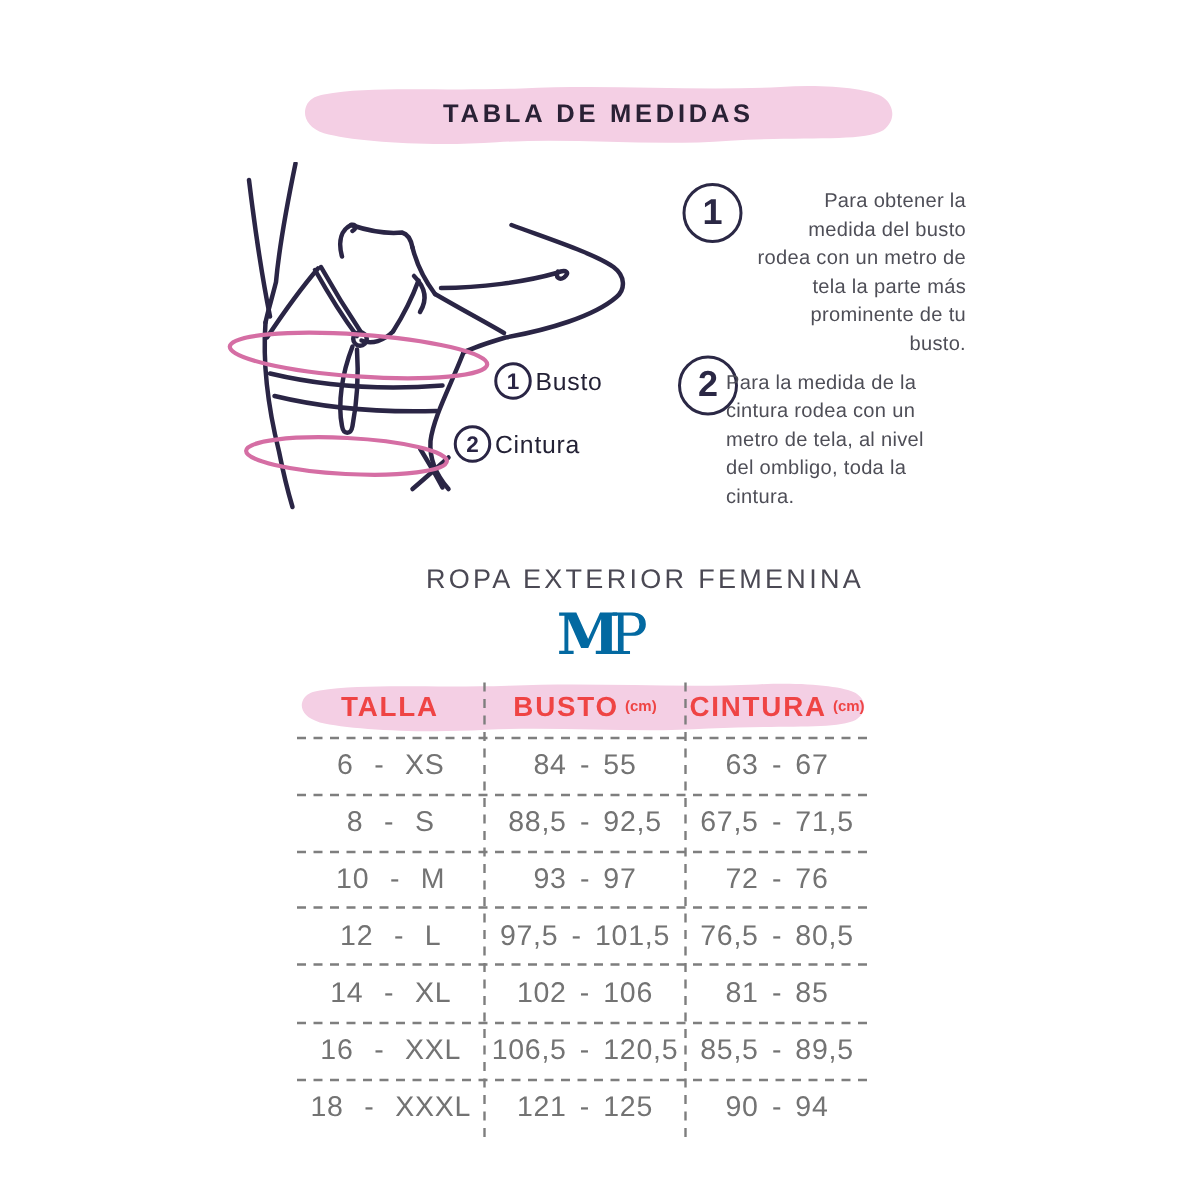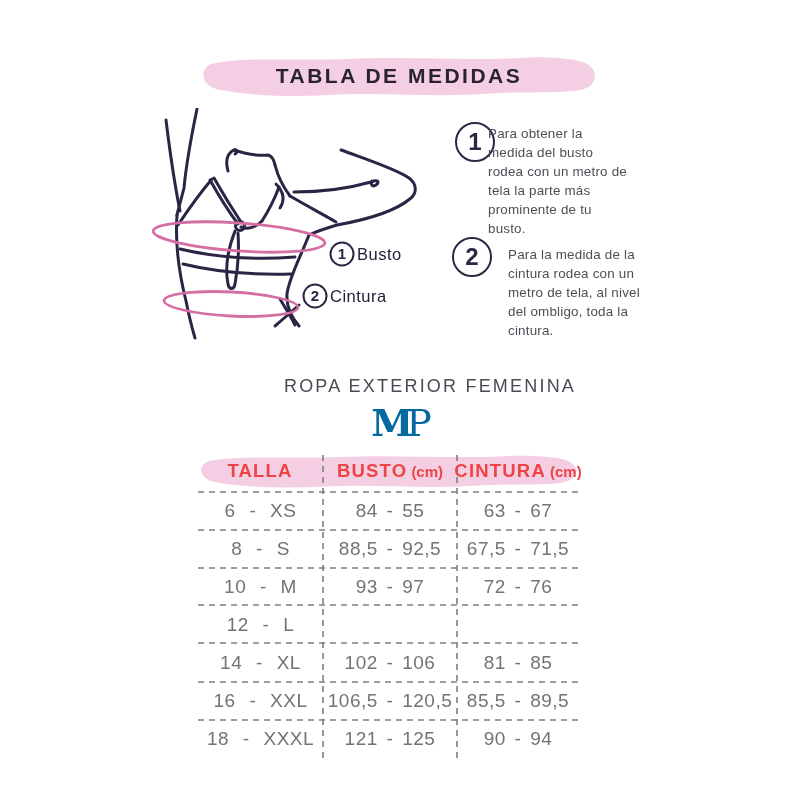--- a/index.html
+++ b/index.html
@@ -4,21 +4,21 @@
 <style>
   * { margin:0; padding:0; box-sizing:border-box; }
   html,body { width:800px; height:800px; background:#ffffff; overflow:hidden;
               font-family:"Liberation Sans", sans-serif; }
   .abs { position:absolute; }
 
   
   .title-wrap { left:200px; top:54px; width:398px; height:44px; }
   .title-wrap svg { position:absolute; inset:0; }
   .title-text { position:absolute; inset:0; display:flex; align-items:center; justify-content:center;
-                font-size:21px; font-weight:bold; letter-spacing:2.5px; color:#2a2135; }
+                font-size:17px; font-weight:bold; letter-spacing:2.5px; color:#2a2135; }
 
   
   .illus { left:128px; top:108px; }
 
   
   .num-circle { width:40px; height:40px; border:2.5px solid #2b2845; border-radius:50%;
                 display:flex; align-items:center; justify-content:center;
                 font-size:24px; font-weight:bold; color:#2b2845; background:#fff; }
   .instr-text { width:140px; font-size:13.4px; line-height:19px; color:#4e4e57; letter-spacing:0.2px; }
 
@@ -29,21 +29,21 @@
            font-family:"DejaVu Serif", serif; color:#0369a1; font-size:38px; letter-spacing:-3px; }
   .brand .m { font-weight:600; }
   .brand .p { font-weight:400; margin-left:-4px; }
 
   
   .table { left:198px; top:453px; width:381px; height:306px; }
   .table .blob { position:absolute; left:0; top:0; width:381px; height:36px; }
   .hcell { position:absolute; top:0; height:36px; display:flex; align-items:center; justify-content:center;
            white-space:nowrap; transform:translateX(-50%);
            font-weight:bold; color:#ef4444; font-size:18.5px; letter-spacing:1.2px; }
-  .hcell .unit { font-size:15px; font-weight:bold; margin-left:4px; letter-spacing:0; }
+  .hcell .unit { font-size:10px; font-weight:bold; margin-left:4px; letter-spacing:0; }
   .gridlines { position:absolute; left:0; top:0; }
   .rows { position:absolute; left:0; top:39px; width:381px; }
   .trow { display:flex; height:38px; }
   .trow span { display:flex; align-items:center; justify-content:center;
                font-size:19px; color:#737373; letter-spacing:0.5px; }
   .c1 { width:125px; word-spacing:8px; }
   .c2 { width:134px; word-spacing:3px; }
   .c3 { width:122px; word-spacing:3px; }
 </style>
 </head>
@@ -91,24 +91,24 @@
     <circle cx="214" cy="146" r="11.5" fill="#ffffff" stroke="#2a2545" stroke-width="2"></circle>
     <text x="214" y="151" text-anchor="middle" font-size="15" font-weight="bold" fill="#2a2545">1</text>
     <text x="229" y="152" font-size="16.5" fill="#232135" letter-spacing="0.5">Busto</text>
     <circle cx="187" cy="188" r="11.5" fill="#ffffff" stroke="#2a2545" stroke-width="2"></circle>
     <text x="187" y="193" text-anchor="middle" font-size="15" font-weight="bold" fill="#2a2545">2</text>
     <text x="202" y="194" font-size="16.5" fill="#232135" letter-spacing="0.5">Cintura</text>
   </g>
 </svg>
 
 <div class="abs num-circle" style="left:455px; top:122px;">1</div>
-<div class="abs instr-text" style="left:488px; top:124px;">Para obtener la medida del busto rodea con un metro de tela la parte más prominente de tu busto.</div>
+<div class="abs instr-text" style="left:504px; top:124px;text-align:right;">Para obtener la medida del busto rodea con un metro de tela la parte más prominente de tu busto.</div>
 
 <div class="abs num-circle" style="left:452px; top:237px;">2</div>
-<div class="abs instr-text" style="left:508px; top:245px;">Para la medida de la cintura rodea con un metro de tela, al nivel del ombligo, toda la cintura.</div>
+<div class="abs instr-text" style="left:484px; top:245px;">Para la medida de la cintura rodea con un metro de tela, al nivel del ombligo, toda la cintura.</div>
 
 <div class="abs section-title">ROPA EXTERIOR FEMENINA</div>
 <div class="abs brand">
   <span class="m">M</span><span class="p">P</span>
 </div>
 
 <div class="abs table">
   <svg class="blob" viewBox="0 0 400 44" preserveAspectRatio="none">
     <path fill="#f4cfe4" d="M16,9 C48,3 92,7 148,5 C210,2 262,7 322,4 C352,2 382,5 391,11 C399,17 399,27 391,33 C377,41 340,37 288,40 C236,44 186,38 132,41 C88,44 38,41 16,35 C4,31 1,22 5,15 C8,11 11,10 16,9 Z"></path>
   </svg>
@@ -150,20 +150,22 @@
       <span class="c2">88,5 - 92,5</span>
       <span class="c3">67,5 - 71,5</span>
     </div>
     <div class="trow">
       <span class="c1">10 - M</span>
       <span class="c2">93 - 97</span>
       <span class="c3">72 - 76</span>
     </div>
     <div class="trow">
       <span class="c1">12 - L</span>
+      <span class="c2">97,5 - 101,5</span>
+      <span class="c3">76,5 - 80,5</span>
     </div>
     <div class="trow">
       <span class="c1">14 - XL</span>
       <span class="c2">102 - 106</span>
       <span class="c3">81 - 85</span>
     </div>
     <div class="trow">
       <span class="c1">16 - XXL</span>
       <span class="c2">106,5 - 120,5</span>
       <span class="c3">85,5 - 89,5</span>

